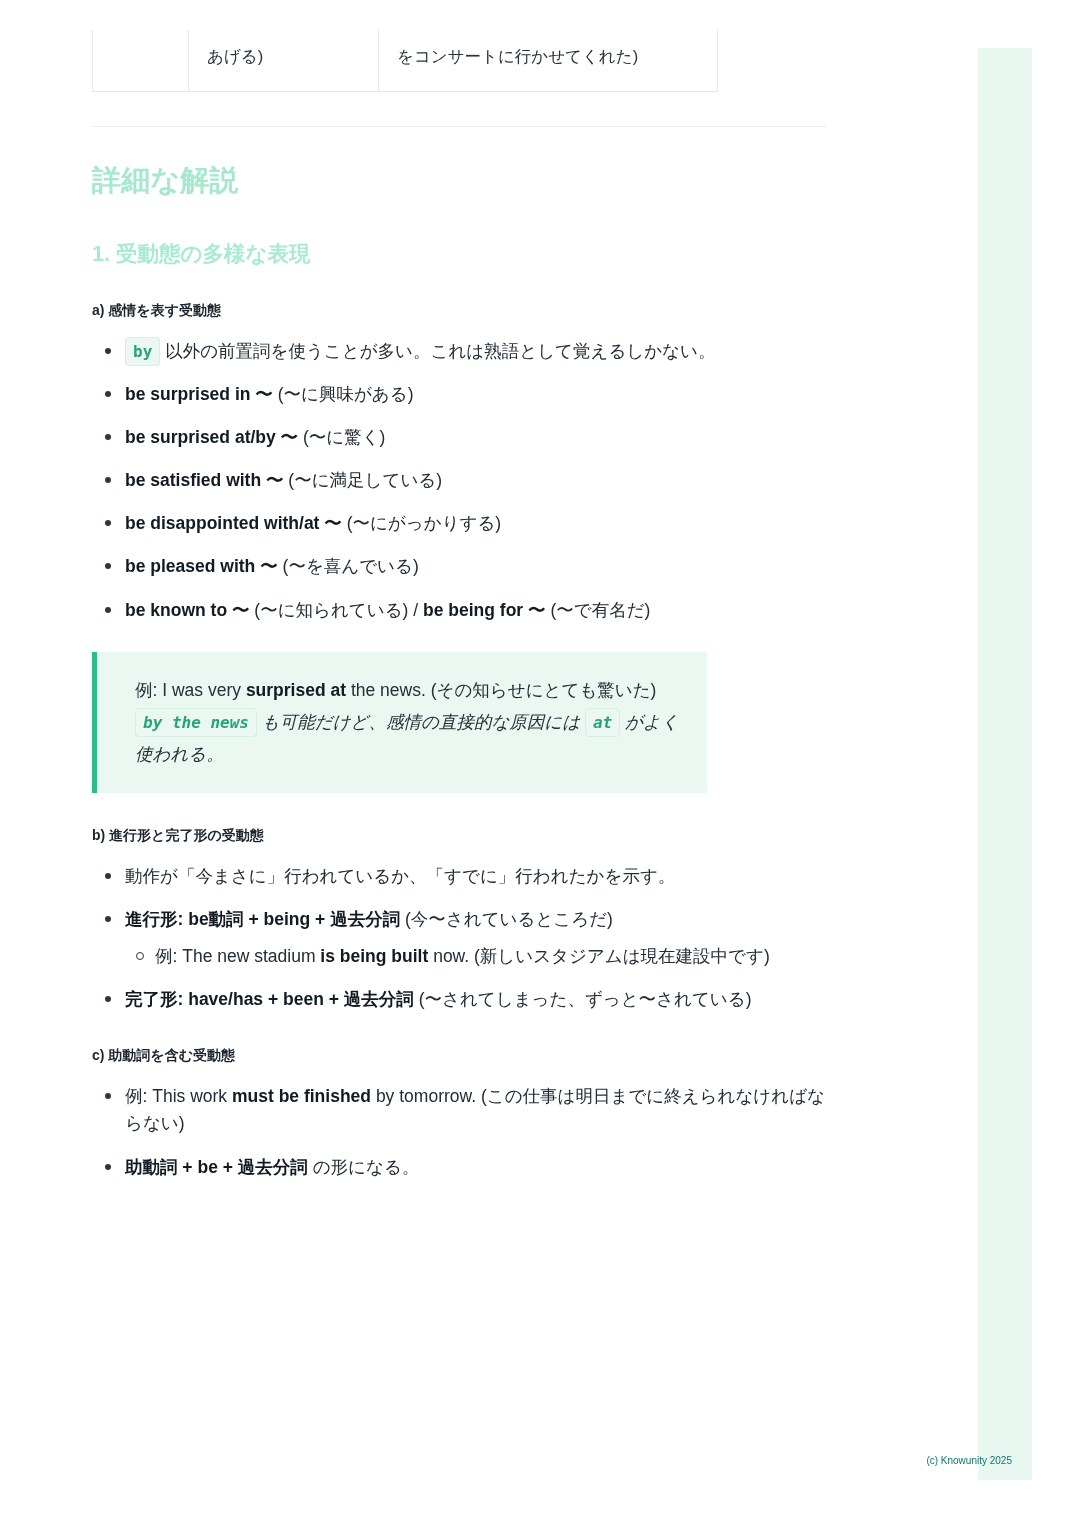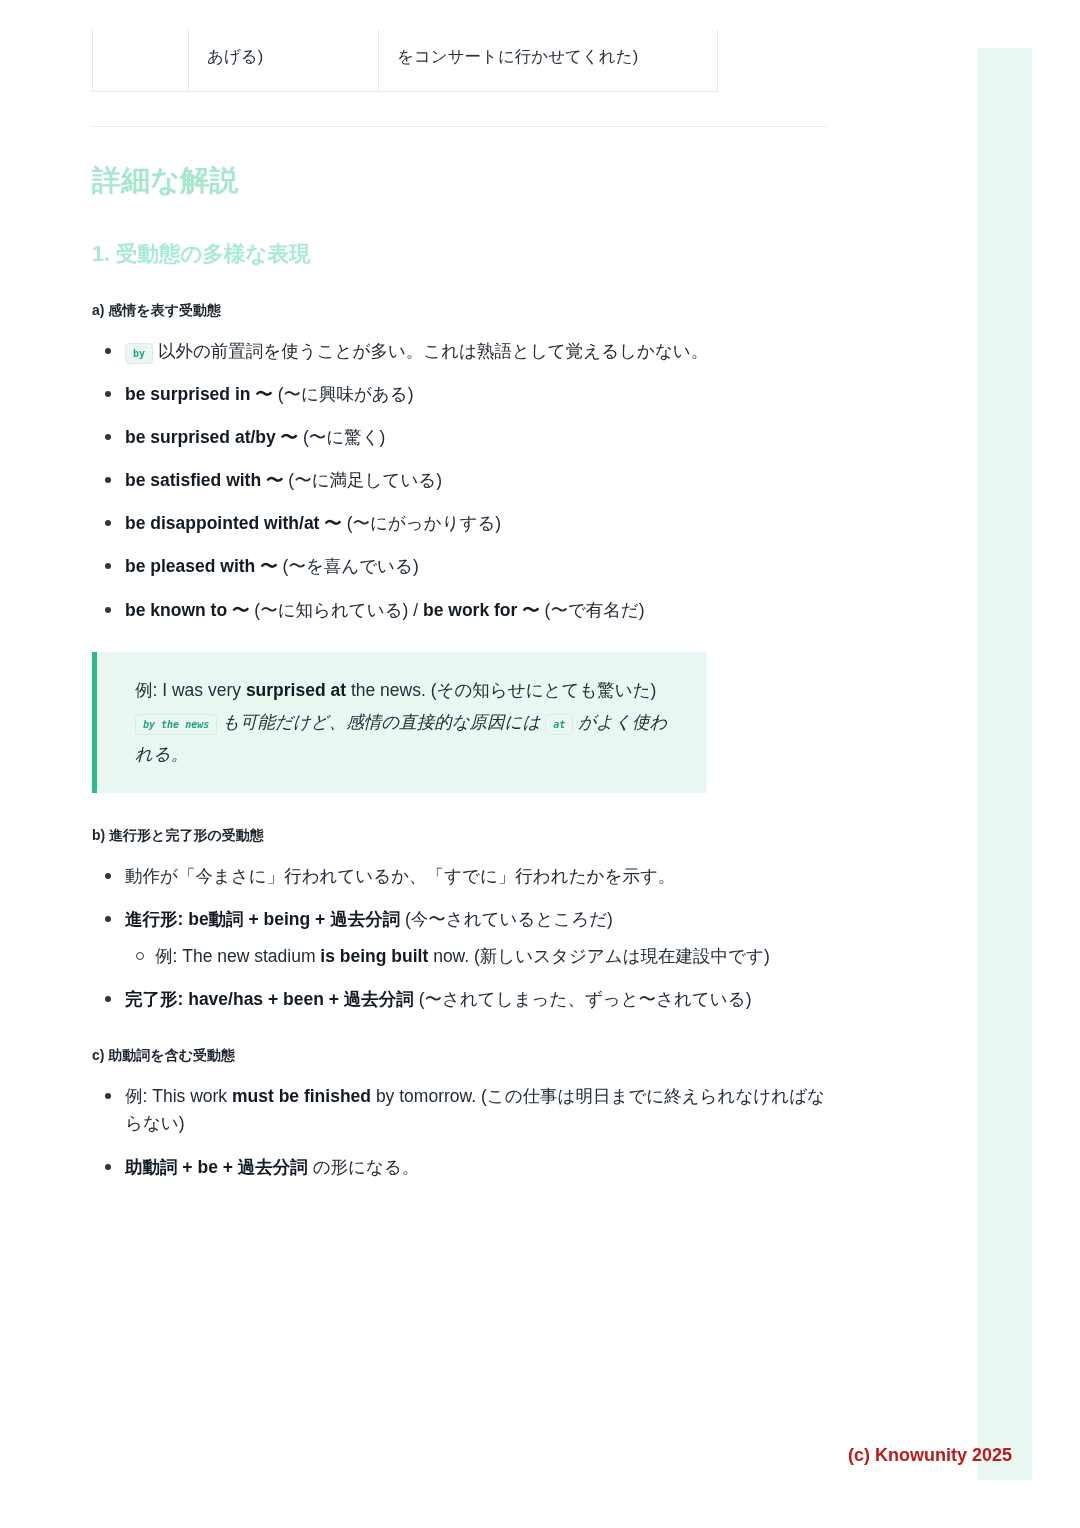--- a/index.html
+++ b/index.html
@@ -127,21 +127,21 @@
   }
   b, strong { font-weight: bold; color: #121b24; }
 
   code.inline {
     font-family: "DejaVu Sans Mono", monospace;
     background: #eaf8f1;
     color: #28a37a;
     border: 1px solid #d6efe3;
     border-radius: 4px;
     padding: 4px 7px;
-    font-size: 10px;
+    font-size: 16px;
     font-weight: bold;
     white-space: nowrap;
   }
 
   .callout {
     margin: 28px 0 0 0;
     width: 615px;
     background: #eaf8f1;
     border-left: 5px solid #2bbd87;
     padding: 22px 26px 22px 38px;
@@ -149,23 +149,22 @@
     line-height: 1.85;
     color: #233039;
     font-style: italic;
   }
   .callout .plain { font-style: normal; }
 
   .footer-credit {
     position: absolute;
     right: 68px;
     bottom: 62px;
-    font-size: 18px;
-    color: #b91c1c;
-    font-weight: bold;
+    font-size: 10px;
+    color: #0f766e;
   }
 </style>
 </head>
 <body>
 
 <div class="page">
 
   <div class="edge-strip"></div>
 
   <div class="content">
@@ -198,21 +197,21 @@
       <li>
         <b>be satisfied with 〜</b><span> (〜に満足している)</span>
       </li>
       <li>
         <b>be disappointed with/at 〜</b><span> (〜にがっかりする)</span>
       </li>
       <li>
         <b>be pleased with 〜</b><span> (〜を喜んでいる)</span>
       </li>
       <li>
-        <b>be known to 〜</b><span> (〜に知られている) / </span><b>be work for 〜</b><span> (〜で有名だ)</span>
+        <b>be known to 〜</b><span> (〜に知られている) / </span><b>be being for 〜</b><span> (〜で有名だ)</span>
       </li>
     </ul>
 
     <div class="callout">
       <span class="plain">例: </span><span class="plain">I was very </span><b class="plain">surprised at</b><span class="plain"> the news. (その知らせにとても驚いた) </span><code class="inline">by the news</code><span> も可能だけど、感情の直接的な原因には </span><code class="inline">at</code><span> がよく使われる。</span>
     </div>
 
     <h3 class="item-head">b) 進行形と完了形の受動態</h3>
 
     <ul class="bullets">

